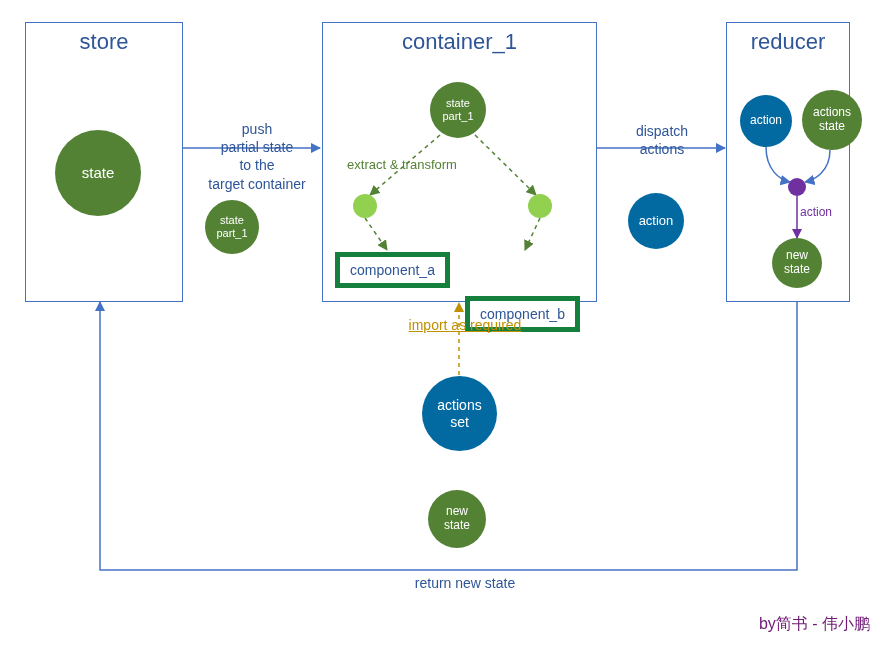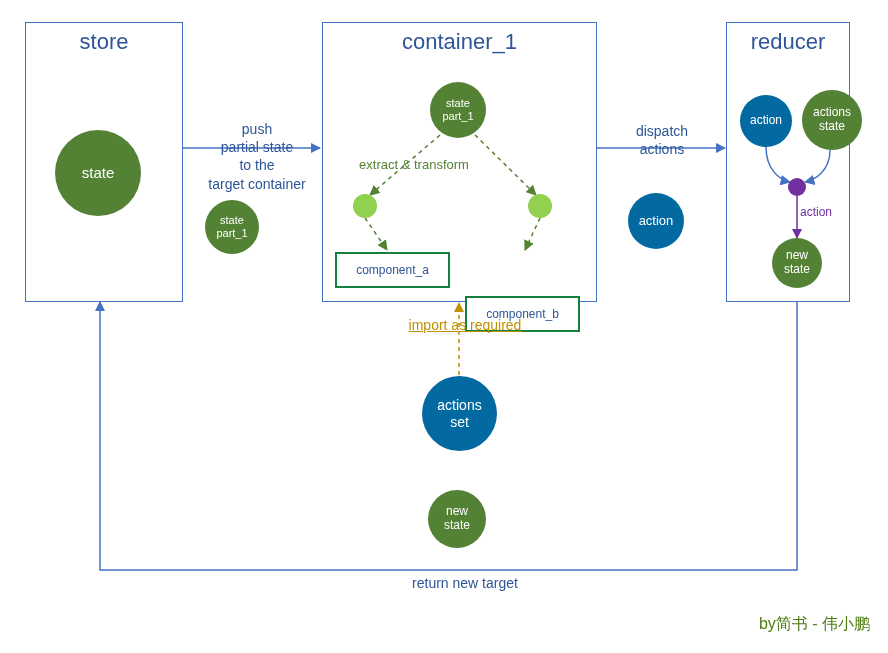--- a/index.html
+++ b/index.html
@@ -35,41 +35,41 @@
     color: #fff;
     font-size: 13px;
     line-height: 1.15;
   }
   .c-green { background: #548235; }
   .c-lgreen { background: #92d050; }
   .c-gold { background: #0369a1; }
   .c-purple { background: #7030a0; }
   .small-box {
     position: absolute;
-    border: 2px solid #15803d;
+    border: 5px solid #15803d;
     background: #fff;
     display: flex;
     align-items: center;
     justify-content: center;
     color: #2e5597;
-    font-size: 12px;
+    font-size: 14px;
   }
   .label {
     position: absolute;
     text-align: center;
     font-size: 14px;
     line-height: 1.3;
   }
   .lbl-blue { color: #2e5597; }
   .lbl-green { color: #548235; }
   .lbl-gold { color: #bf9000; text-decoration: underline; }
   .lbl-purple { color: #7030a0; }
   .credit {
     position: absolute;
-    color: #4d7c0f;
+    color: #701a75;
     font-size: 16px;
   }
   svg.conn { position: absolute; left: 0; top: 0; width: 888px; height: 653px; pointer-events: none; }
 </style>
 </head>
 <body>
 
 <svg class="conn">
   <defs>
     <marker id="ah-blue" viewBox="0 0 10 10" refX="9" refY="5" markerWidth="7" markerHeight="7" orient="auto">
@@ -122,21 +122,21 @@
 to the
 target container</div>
 
 <div class="box" style="left:322px; top:22px; width:275px; height:280px;">
   <div class="box-title">container_1</div>
 </div>
 <div class="circle c-green" style="left:430px; top:82px; width:56px; height:56px; font-size:11px; white-space:pre-line;">
   <span>state
 part_1</span>
 </div>
-<div class="label lbl-green" style="left:344px; top:157px; width:140px; font-size:13px;">extract &amp; transform</div>
+<div class="label lbl-green" style="left:332px; top:157px; width:140px; font-size:13px;">extract &amp; transform</div>
 <div class="circle c-lgreen" style="left:353px; top:194px; width:24px; height:24px;"></div>
 <div class="circle c-lgreen" style="left:528px; top:194px; width:24px; height:24px;"></div>
 <div class="small-box" style="left:335px; top:252px; width:115px; height:36px;">
   <span>component_a</span>
 </div>
 <div class="small-box" style="left:465px; top:252px; width:115px; height:36px;margin-top:44px;">
   <span>component_b</span>
 </div>
 
 <div class="label lbl-blue" style="left:622px; top:122px; width:80px; white-space:pre-line;">dispatch
@@ -168,15 +168,15 @@
 <div class="circle c-gold" style="left:422px; top:376px; width:75px; height:75px; font-size:14px; white-space:pre-line;">
   <span>actions
 set</span>
 </div>
 
 <div class="circle c-green" style="left:428px; top:490px; width:58px; height:58px; font-size:12px; white-space:pre-line;">
   <span>new
 state</span>
 </div>
 
-<div class="label lbl-blue" style="left:395px; top:574px; width:140px;">return new  target</div>
+<div class="label lbl-blue" style="left:395px; top:574px; width:140px;">return new  state</div>
 
 <div class="credit" style="right:18px; bottom:18px;">by简书 - 伟小鹏</div>
 
 </body></html>

